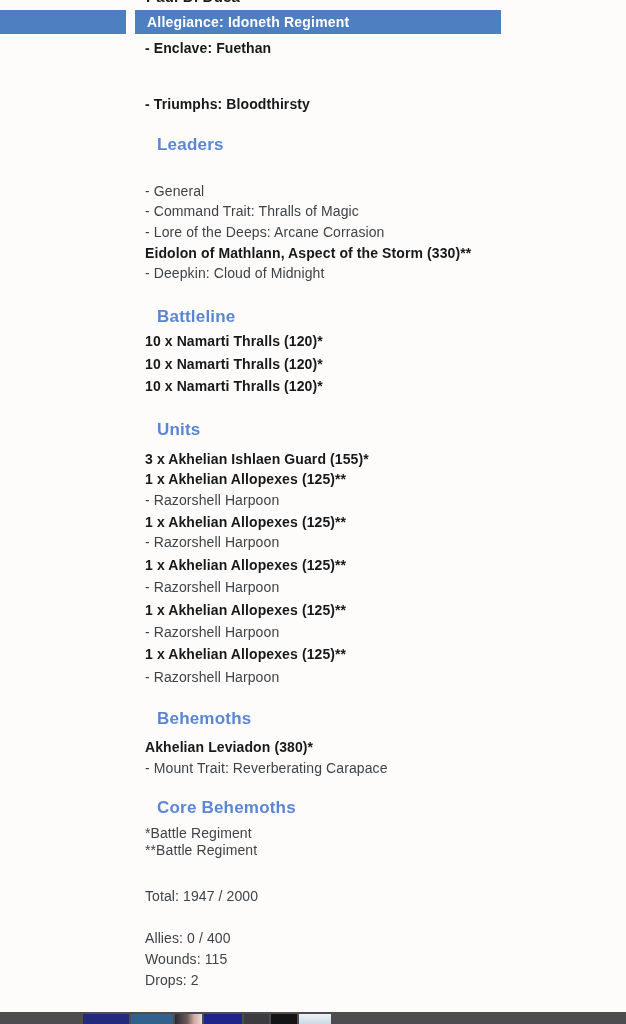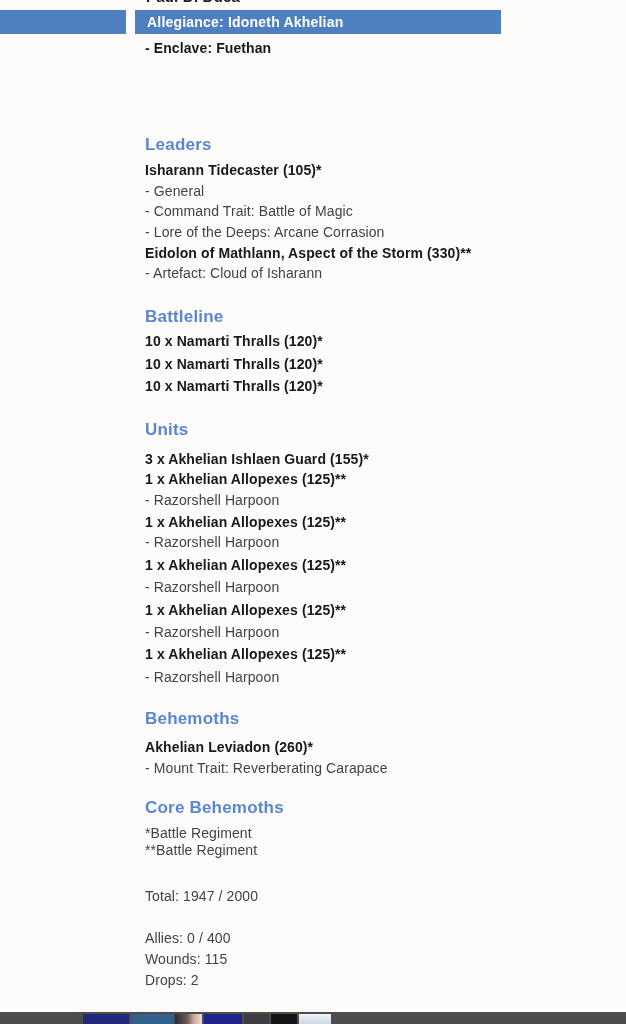--- a/index.html
+++ b/index.html
@@ -22,21 +22,21 @@
   }
   .banner-fragment {
     position:absolute; left:0; top:10px; width:126px; height:24px;
     background:#4e7fc1;
   }
   .ln, .lnb, .hd {
     position:absolute; left:145px; white-space:nowrap; line-height:21px;
   }
   .ln  { font-size:14px; color:#3f4347; font-weight:400; letter-spacing:.1px; }
   .lnb { font-size:14px; color:#17181a; font-weight:700; letter-spacing:.1px; }
-  .hd  { font-size:17px; color:#5b86d3; font-weight:700; letter-spacing:.2px; }
+  .hd  { font-size:17px; color:#5b86d3; font-weight:700; letter-spacing:.2px;margin-left:12px; }
   .filmstrip {
     position:absolute; left:0; top:1012px; width:626px; height:12px;
     background:#4d4d4d;
   }
   .thumb { position:absolute; top:2px; height:10px; }
   .t-navy1    { background:#232a7e; }
   .t-steel    { background:#33618e; }
   .t-photo    { background:linear-gradient(90deg,#2b2b33 0%,#6b5a58 45%,#cfa9a0 70%,#e9dcd6 100%); }
   .t-navy2    { background:#1f2488; }
   .t-charcoal { background:#3b3b40; }
@@ -45,52 +45,52 @@
 </style>
 </head>
 <body>
 
 <div class="screen">
 
   <div class="cut-title">Paul Di Duca</div>
 
   <div class="banner-fragment"></div>
 
-  <div class="banner">Allegiance: Idoneth Akhelian</div>
+  <div class="banner">Allegiance: Idoneth Regiment</div>
 
   <div class="lnb" style="top:38px">- Enclave: Fuethan</div>
+  <div class="lnb" style="top:94px">- Triumphs: Bloodthirsty</div>
 
   <div class="hd" style="top:134px">Leaders</div>
-  <div class="lnb" style="top:160px">Isharann Tidecaster (105)*</div>
   <div class="ln" style="top:181px">- General</div>
-  <div class="ln" style="top:201px">- Command Trait: Battle of Magic</div>
+  <div class="ln" style="top:201px">- Command Trait: Thralls of Magic</div>
   <div class="ln" style="top:222px">- Lore of the Deeps: Arcane Corrasion</div>
   <div class="lnb" style="top:243px">Eidolon of Mathlann, Aspect of the Storm (330)**</div>
-  <div class="ln" style="top:263px">- Artefact: Cloud of Isharann</div>
+  <div class="ln" style="top:263px">- Deepkin: Cloud of Midnight</div>
 
   <div class="hd" style="top:306px">Battleline</div>
   <div class="lnb" style="top:331px">10 x Namarti Thralls (120)*</div>
   <div class="lnb" style="top:354px">10 x Namarti Thralls (120)*</div>
   <div class="lnb" style="top:376px">10 x Namarti Thralls (120)*</div>
 
   <div class="hd" style="top:419px">Units</div>
   <div class="lnb" style="top:449px">3 x Akhelian Ishlaen Guard (155)*</div>
   <div class="lnb" style="top:469px">1 x Akhelian Allopexes (125)**</div>
   <div class="ln" style="top:490px">- Razorshell Harpoon</div>
   <div class="lnb" style="top:512px">1 x Akhelian Allopexes (125)**</div>
   <div class="ln" style="top:532px">- Razorshell Harpoon</div>
   <div class="lnb" style="top:555px">1 x Akhelian Allopexes (125)**</div>
   <div class="ln" style="top:577px">- Razorshell Harpoon</div>
   <div class="lnb" style="top:600px">1 x Akhelian Allopexes (125)**</div>
   <div class="ln" style="top:622px">- Razorshell Harpoon</div>
   <div class="lnb" style="top:644px">1 x Akhelian Allopexes (125)**</div>
   <div class="ln" style="top:667px">- Razorshell Harpoon</div>
 
   <div class="hd" style="top:708px">Behemoths</div>
-  <div class="lnb" style="top:737px">Akhelian Leviadon (260)*</div>
+  <div class="lnb" style="top:737px">Akhelian Leviadon (380)*</div>
   <div class="ln" style="top:758px">- Mount Trait: Reverberating Carapace</div>
 
   <div class="hd" style="top:797px">Core Behemoths</div>
   <div class="ln" style="top:823px">*Battle Regiment</div>
   <div class="ln" style="top:840px">**Battle Regiment</div>
 
   <div class="ln" style="top:886px">Total: 1947 / 2000</div>
   <div class="ln" style="top:928px">Allies: 0 / 400</div>
   <div class="ln" style="top:949px">Wounds: 115</div>
   <div class="ln" style="top:970px">Drops: 2</div>

